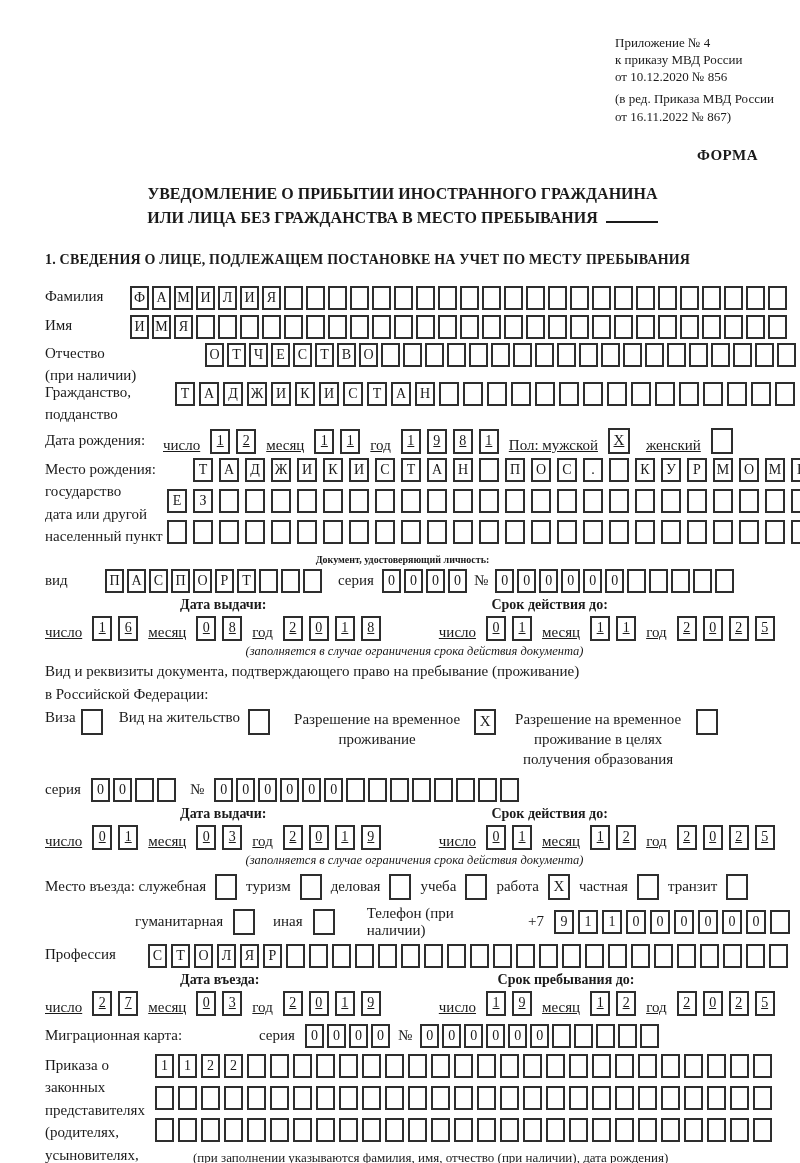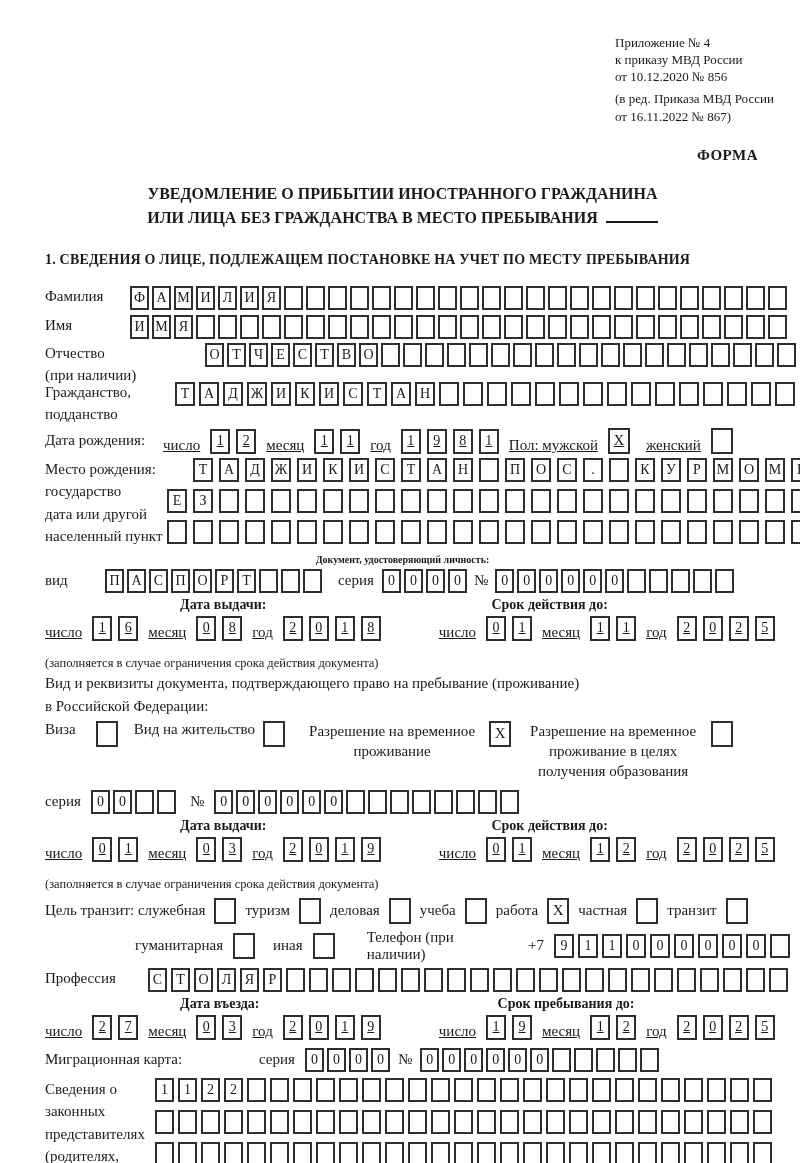--- a/index.html
+++ b/index.html
@@ -39,21 +39,21 @@
     display:flex; align-items:center; justify-content:center; font-size:15px; background:#fff;
   }
 
   .mt2{margin-top:2px}.mt4{margin-top:4px}.mt5{margin-top:5px}.mt6{margin-top:6px}.mt8{margin-top:8px}.mt18{margin-top:18px}
 
   .doc-heading { text-align:center; font-weight:bold; font-size:10px; margin:6px 30px 4px 0; }
 
   .date-headers { display:flex; font-weight:bold; font-size:14px; margin-top:4px; }
   .date-row { display:flex; align-items:center; margin-top:3px; }
   .dgroup { display:flex; align-items:flex-end; gap:10px;text-decoration:underline; }
-  .note { text-align:left; font-size:12.5px; padding-right:6px; margin-top:15px; }
+  .note { text-align:center; font-size:12.5px; padding-right:6px; margin-top:3px;font-style:italic; }
 
   .opt { display:flex; align-items:flex-start; gap:8px; }
   .opt-lbl-c { text-align:center; line-height:1.35; }
 
   .stack { display:flex; flex-direction:column; }
   .gap7 > * + * { margin-top:7px; }
   .legal-note { font-size:13px; margin:8px 0 0 38px; }
 </style>
 </head>
 <body>
@@ -420,21 +420,21 @@
           <div class="cell">5</div>
         </div>
     </div>
   </div>
   <div class="note">(заполняется в случае ограничения срока действия документа)</div>
 
   <div class="mt4">Вид и реквизиты документа, подтверждающего право на пребывание (проживание)</div>
   <div class="mt6">в Российской Федерации:</div>
 
   <div class="row mt6">
-    <div class="opt" style="gap:20px">
+    <div class="opt" style="gap:5px">
       <span>Виза</span>
       <div class="cb"></div>
     </div>
     <div class="opt" style="margin-left:16px">
       <span>Вид на жительство</span>
       <div class="cb"></div>
     </div>
     <div class="opt" style="margin-left:18px">
       <div class="opt-lbl-c" style="width:178px">
         <div>Разрешение на временное</div>
@@ -519,21 +519,21 @@
           <div class="cell">2</div>
           <div class="cell">0</div>
           <div class="cell">2</div>
           <div class="cell">5</div>
         </div>
     </div>
   </div>
   <div class="note">(заполняется в случае ограничения срока действия документа)</div>
 
   <div class="row mt6" style="align-items:center; gap:9px">
-    <span>Цель транзит: служебная</span>
+    <span>Место въезда: служебная</span>
     <div class="cb"></div>
     <span>туризм</span>
     <div class="cb"></div>
     <span>деловая</span>
     <div class="cb"></div>
     <span>учеба</span>
     <div class="cb"></div>
     <span>работа</span>
     <div class="cb">X</div>
     <span>частная</span>
@@ -662,21 +662,21 @@
         <div class="cell"></div>
         <div class="cell"></div>
         <div class="cell"></div>
         <div class="cell"></div>
         <div class="cell"></div>
       </div>
   </div>
 
   <div class="row mt6">
     <div class="lbl" style="width:110px; line-height:1.5">
-      <div>Сведения о</div>
+      <div>Приказа о</div>
       <div>законных</div>
       <div style="white-space:nowrap">представителях</div>
       <div>(родителях,</div>
       <div>усыновителях,</div>
 
     </div>
     <div class="stack">
       <div class="cells pf">
           <div class="cell">1</div>
           <div class="cell">1</div>

